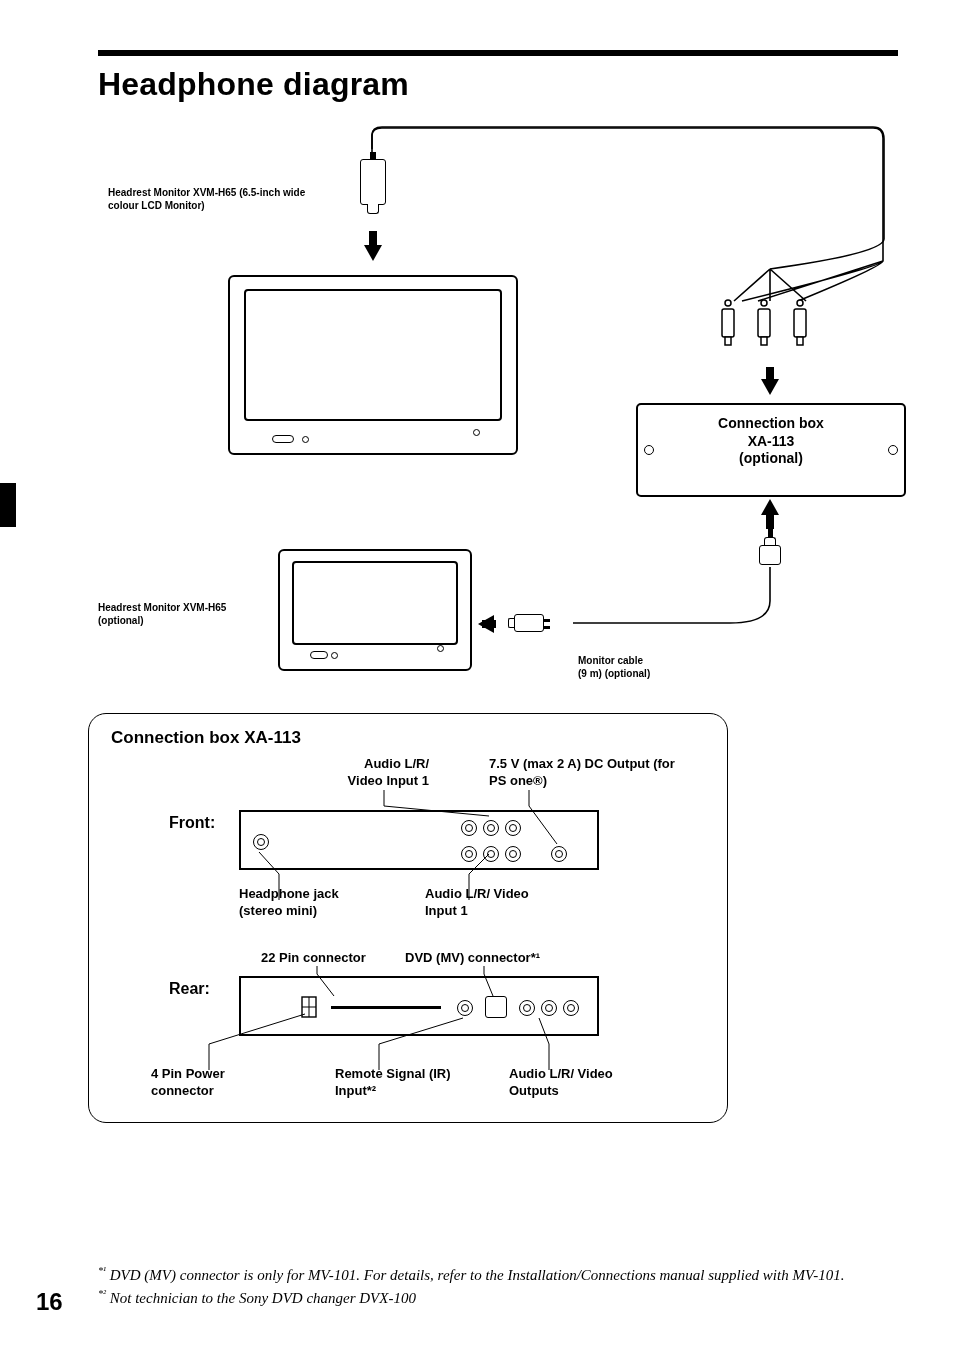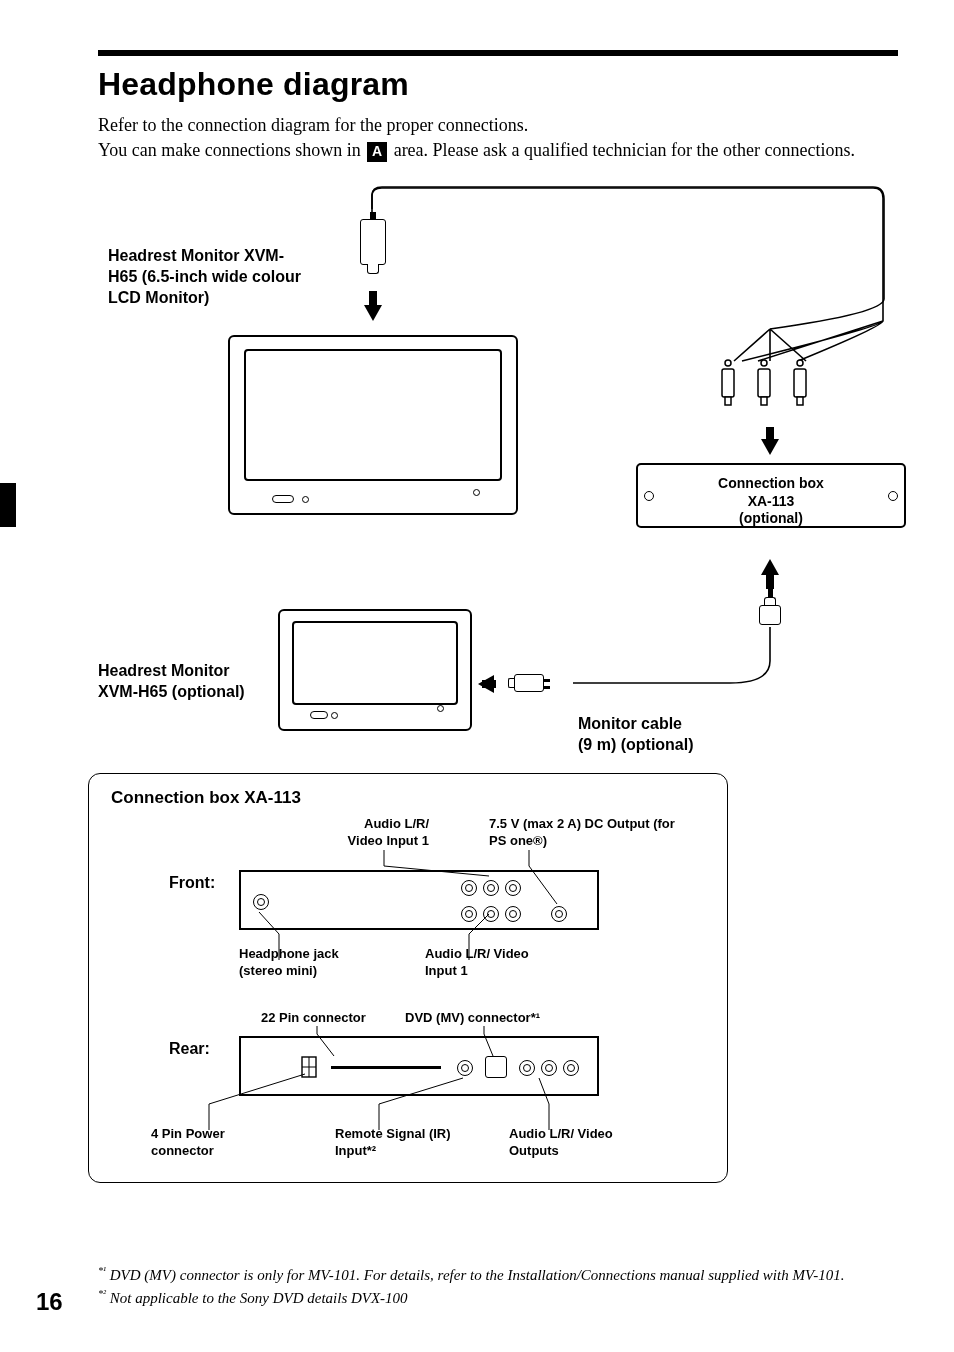--- a/index.html
+++ b/index.html
@@ -69,21 +69,21 @@
   .diagram {
     position: relative;
     width: 800px;
     height: 1000px;
     margin-top: 28px;
   }
   .dlabel {
     position: absolute;
     font-family: Arial, Helvetica, sans-serif;
     font-weight: bold;
-    font-size: 16px;
+    font-size: 10px;
     line-height: 1.3;
   }
   .dlabel.small { font-size: 13px; }
 
   
   .monitor {
     position: absolute;
     border: 2px solid #000;
     border-radius: 6px;
     background: #fff;
@@ -252,21 +252,21 @@
   .vplug .pins {
     width: 5px; height: 8px;
     margin: 0 auto;
     background: #000;
   }
 
   
   .xa113 {
     position: absolute;
     border: 1.5px solid #000;
-    border-radius: 12px;
+    border-radius: 18px;
     left: -10px;
     right: auto;
     width: 640px;
   }
   .xa113 h3 {
     font-family: Arial, Helvetica, sans-serif;
     font-weight: 900;
     font-size: 17px;
     margin: 14px 0 0 22px;
   }
@@ -318,24 +318,20 @@
 
 <div class="page">
 
   <div class="edge-tab"></div>
   <div class="page-number">16</div>
 
   <div class="top-rule"></div>
 
   <h1 class="title">Headphone diagram</h1>
 
-  <div class="intro">
-    <span>Refer to the connection diagram for the proper connections.</span><br>
-    <span>You can make connections shown in </span><span class="boxed-letter">A</span><span> area. Please ask a qualified technician for the other connections.</span>
-  </div>
 
   <div class="diagram">
 
     <svg width="800" height="600" style="position:absolute; left:0; top:0; overflow:visible">
       <path d="M 274 22 L 274 5 Q 274 -3 284 -3 L 775 -3 Q 785 -3 785 7 L 785 130 Q 785 135 700 170 M 785 130 Q 785 135 644 170 M 785 130 L 660 170" fill="none" stroke="#000" stroke-width="1.6"></path>
 
     </svg>
     <svg width="800" height="600" style="position:absolute; left:0; top:0; overflow:visible">
       <path d="M 274 18 L 274 4 Q 274 -4 284 -4 L 775 -4 Q 786 -4 786 8 L 786 108 Q 786 122 672 138" fill="none" stroke="#000" stroke-width="1.6"></path>
       <path d="M 672 138 L 636 170 M 672 138 L 672 170 M 672 138 L 708 170" fill="none" stroke="#000" stroke-width="1.6"></path>
@@ -374,21 +370,21 @@
           <circle cx="12" cy="4" r="3"></circle>
             <circle cx="48" cy="4" r="3"></circle>
             <circle cx="84" cy="4" r="3"></circle>
         </g>
       </svg>
     </div>
 
     <div class="arrow-stem-v" style="left:668px; top:236px; height:12px"></div>
     <div class="arrow arrow-down" style="left:663px; top:248px"></div>
 
-    <div class="connbox" style="left:538px; top:272px; width:270px; height:65px">
+    <div class="connbox" style="left:538px; top:272px; width:270px; height:94px">
       <div class="screw" style="left:6px"></div>
       <div class="screw" style="right:6px"></div>
       <div class="connbox-label">
         <span>Connection box</span><br>
         <span>XA-113</span><br>
         <span>(optional)</span>
       </div>
     </div>
 
     <div class="arrow arrow-up" style="left:663px; top:368px"></div>
@@ -499,16 +495,16 @@
 
       <div class="dlabel small" style="left:62px; top:352px; width:110px">4 Pin Power connector</div>
       <div class="dlabel small" style="left:246px; top:352px; width:130px">Remote Signal (IR) Input*²</div>
       <div class="dlabel small" style="left:420px; top:352px; width:120px">Audio L/R/ Video Outputs</div>
     </div>
 
   </div>
 
   <div class="footnotes">
     <p><span class="sup">*¹</span><span> DVD (MV) connector is only for MV-101. For details, refer to the Installation/Connections manual supplied with MV-101.</span></p>
-    <p><span class="sup">*²</span><span> Not applicable to the Sony DVD details DVX-100</span></p>
+    <p><span class="sup">*²</span><span> Not technician to the Sony DVD changer DVX-100</span></p>
   </div>
 
 </div>
 
 </body></html>

